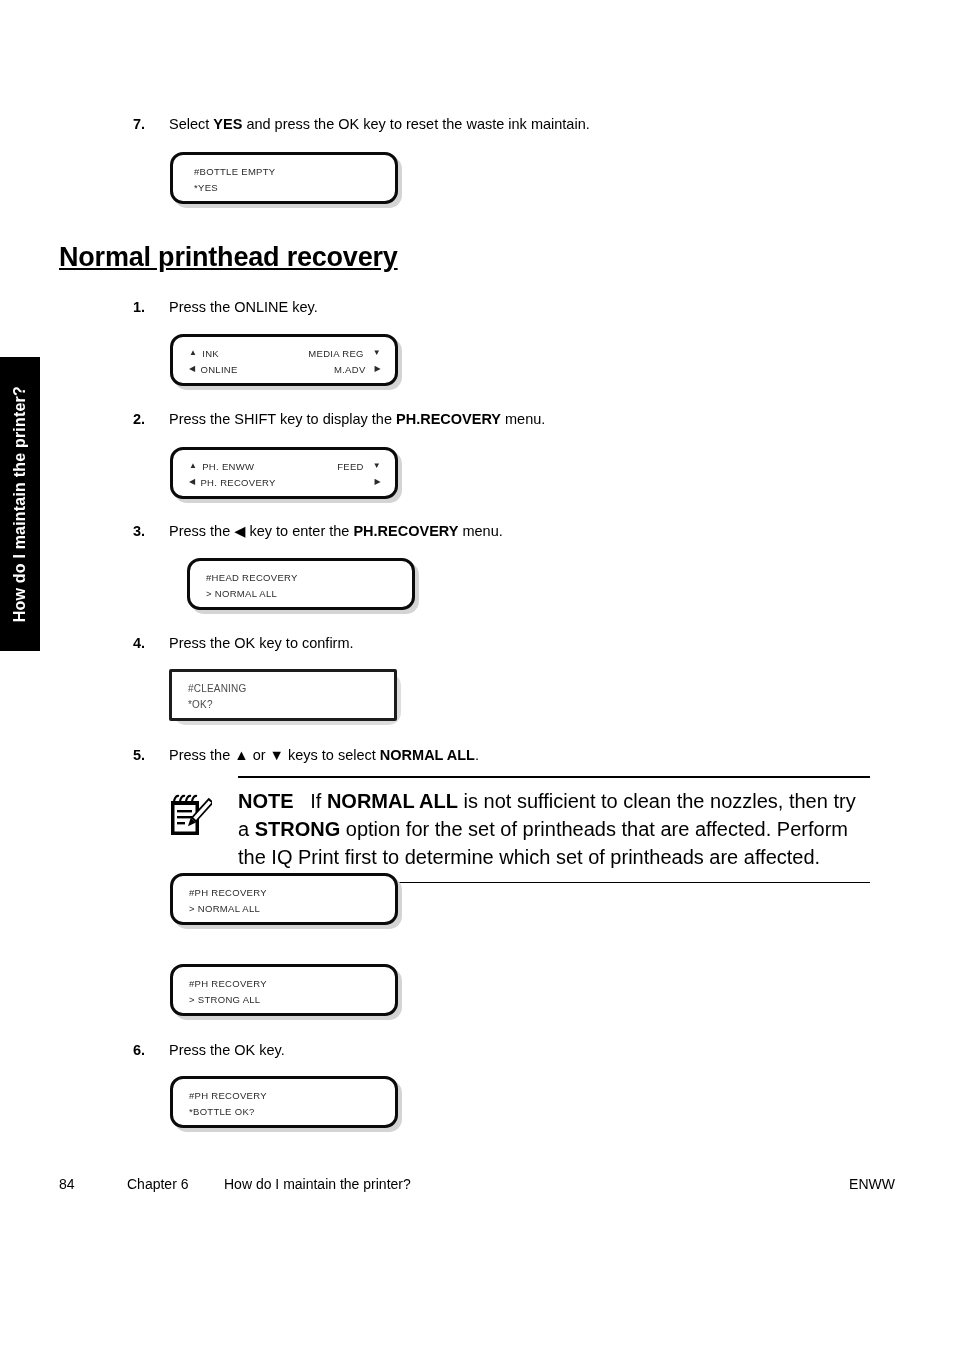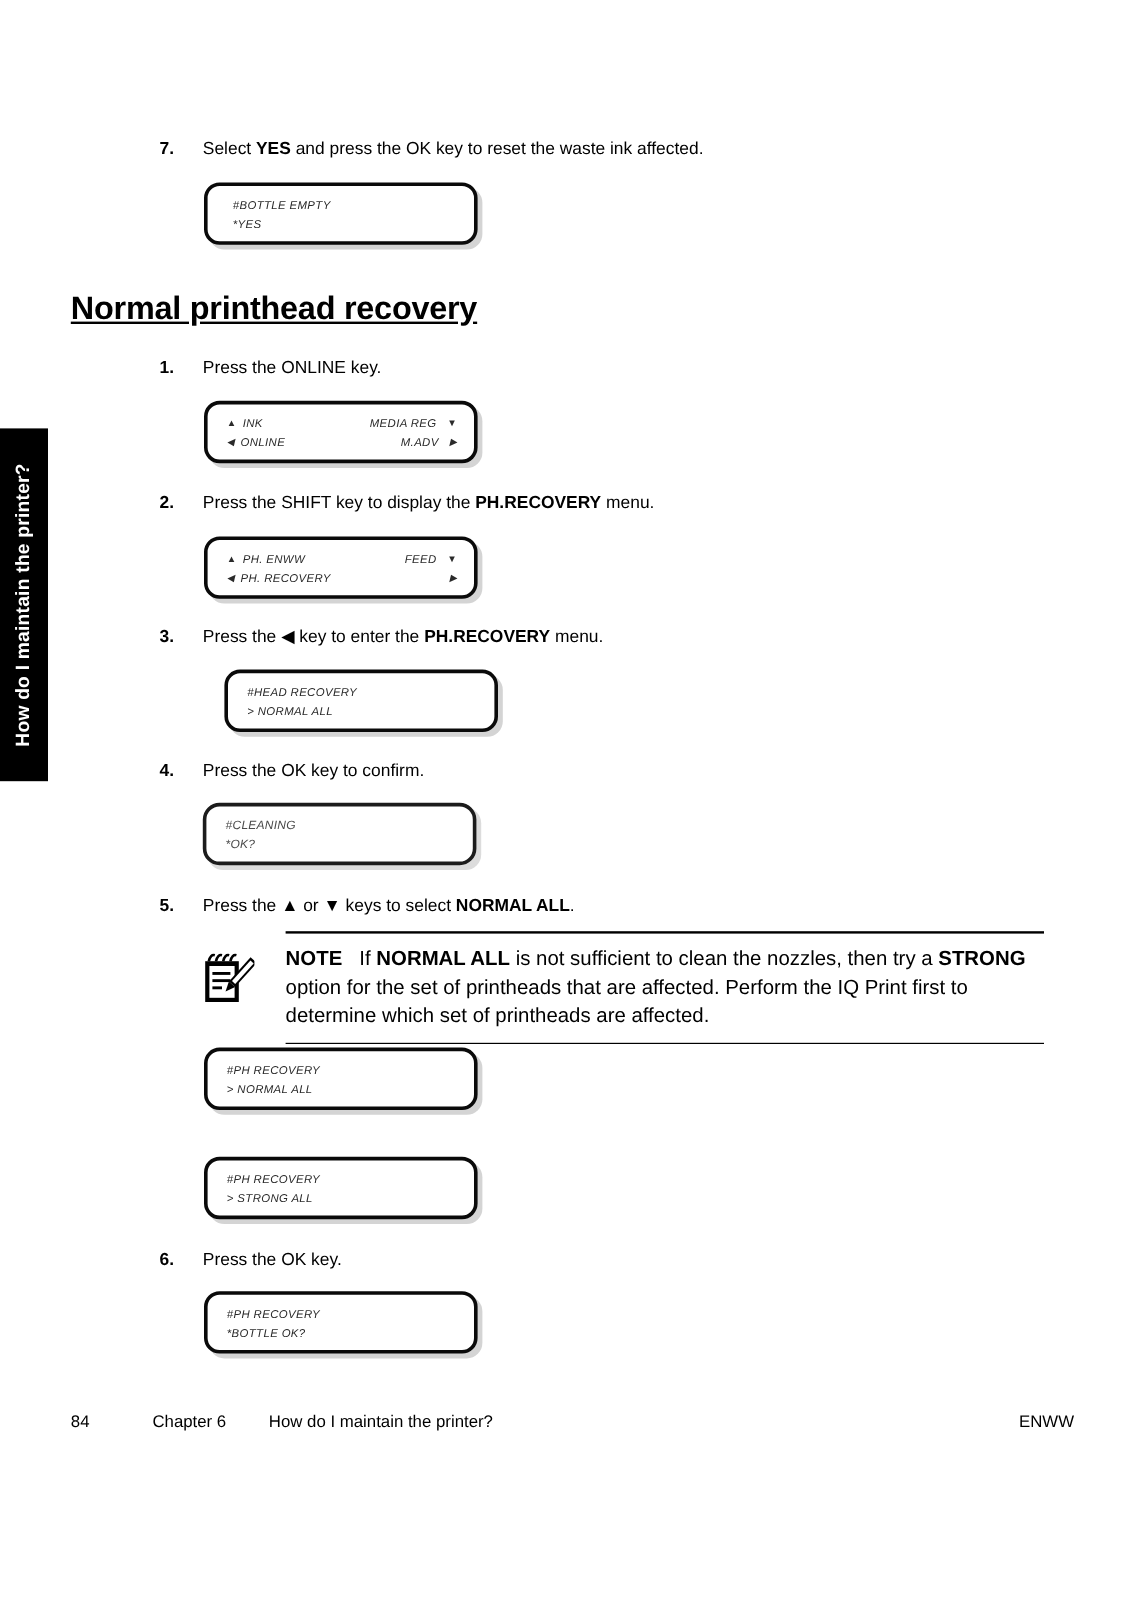--- a/index.html
+++ b/index.html
@@ -69,21 +69,20 @@
     letter-spacing: -0.2px;
     line-height: 1.1;
     text-decoration: underline;
   }
 
   
   .lcd {
     position: absolute;
     width: 188px;
     height: 56px;
-    font-style: italic;
   }
   .lcd-bezel {
     position: absolute;
     left: 4px;
     top: 4px;
     width: 228px;
     height: 52px;
     background: #d4d4d4;
     border-radius: 13px;
   }
@@ -120,21 +119,21 @@
     align-items: center;
   }
   .lcd-arrow { font-size: 8px; line-height: 1; }
   .lcd-arrow.pre { margin-right: 5px; }
   .lcd-arrow.post { margin-left: 9px; }
 
   
   .lcd.soft .lcd-face {
     border-color: #1c1c1c;
     border-width: 3px;
-    border-radius: 14px;
+    border-radius: 2px;
   }
   .lcd.soft .lcd-bezel { background: #dcdcdc; }
   .lcd.soft .lcd-row {
     color: #4a4a4a;
     font-size: 10px;
     letter-spacing: 0.2px;
   }
 
   
   .note {
@@ -150,21 +149,21 @@
   }
   .note-body {
     display: flex;
     padding: 9px 0 10px 0;
   }
   .note-icon {
     flex: 0 0 70px;
     padding-top: 6px;
   }
   .note-text {
-    font-size: 17px;
+    font-size: 20px;
     line-height: 1.42;
   }
   .note-text b { font-weight: bold; }
 
   
   .footer {
     position: absolute;
     left: 59px;
     right: 59px;
     top: 1176px;
@@ -181,21 +180,21 @@
 <body>
 
 <div class="side-tab">
   <span class="side-tab-label">How do I maintain the printer?</span>
 </div>
 
 <div class="page">
 
   <div class="step" style="left:133px; top:115px;">
     <span class="step-num">7.</span>
-    <span class="step-text"><span>Select </span><b>YES</b><span> and press the OK key to reset the waste ink affected.</span></span>
+    <span class="step-text"><span>Select </span><b>YES</b><span> and press the OK key to reset the waste ink maintain.</span></span>
   </div>
 
   <div class="lcd" style="left:170px; top:152px;">
     <div class="lcd-bezel"></div>
     <div class="lcd-face">
       <div class="lcd-rows">
         <div class="lcd-row">
           <span class="lcd-left">
             <span class="lcd-arrow pre"></span>
             <span>#BOTTLE EMPTY</span>

